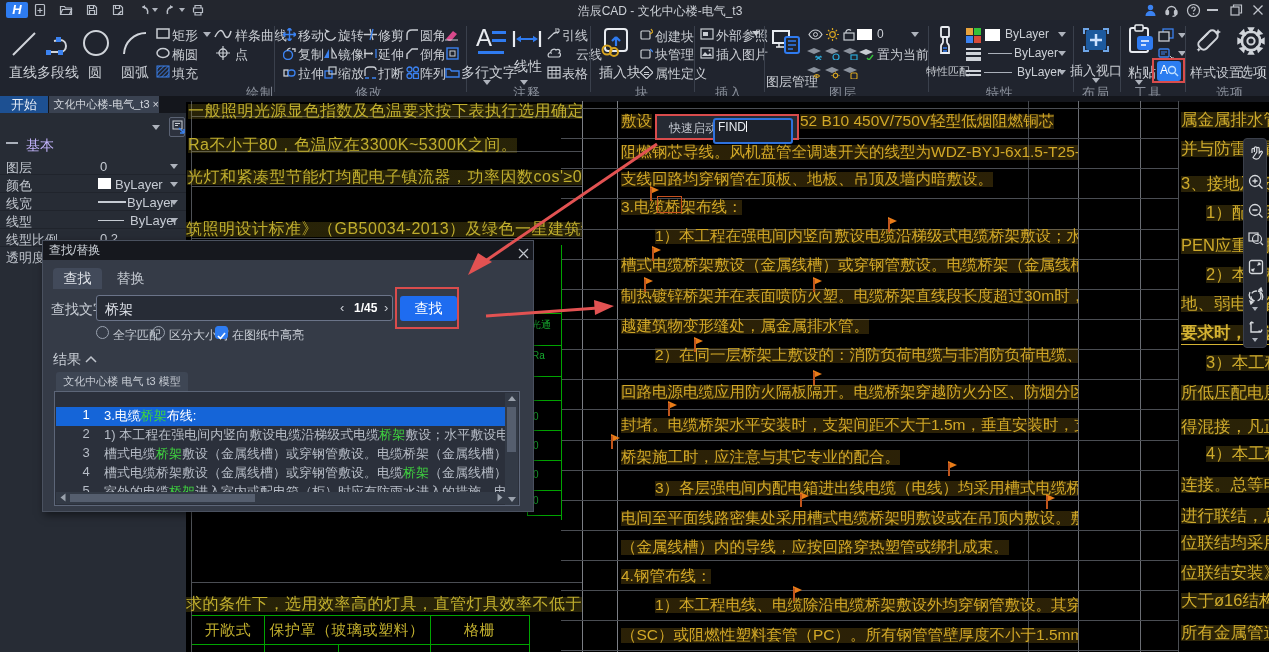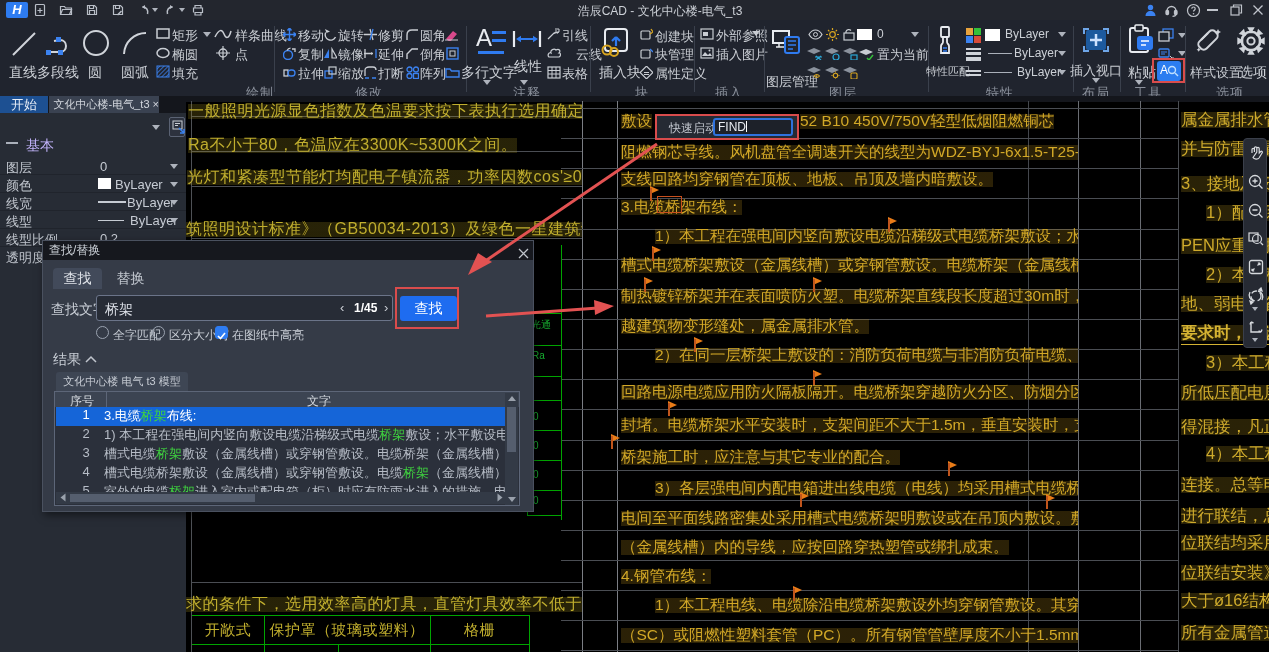--- a/index.html
+++ b/index.html
@@ -29,21 +29,21 @@
 .ct{position:absolute;font-size:15.5px;color:#d2a827;white-space:nowrap;background:linear-gradient(rgba(0,0,0,0) 15%,rgba(196,150,30,0.22) 15% 85%,rgba(0,0,0,0) 85%)}
 .lt{position:absolute;font-size:16px;color:#c0ae2e;white-space:nowrap;letter-spacing:0.5px;background:linear-gradient(rgba(0,0,0,0) 15%,rgba(180,158,35,0.22) 15% 85%,rgba(0,0,0,0) 85%)}
 .rt{position:absolute;font-size:16.5px;color:#cfab2c;white-space:nowrap;background:linear-gradient(rgba(0,0,0,0) 15%,rgba(190,155,32,0.22) 15% 85%,rgba(0,0,0,0) 85%)}
 .gt{position:absolute;font-size:10px;color:#18b432;white-space:nowrap}
 .nb{background:none !important}
 .flag{position:absolute;width:10px;height:15px}
 .flag:before{content:"";position:absolute;left:0;top:0;width:0;height:0;border-left:9px solid #e87c18;border-top:4px solid transparent;border-bottom:4px solid transparent}
 .flag:after{content:"";position:absolute;left:0;top:2px;width:2px;height:13px;background:#c0551c}
 
 #qbox{position:absolute;left:655px;top:114px;width:144px;height:26px;background:#252a33;border:2px solid #d94c4c}
-#qinput{position:absolute;left:56px;top:2px;width:80px;height:18px;background:#1d2129;border:2px solid #2f72dd;border-radius:3px;color:#e8ebf0;font-size:12px;line-height:14px;padding-left:3px}
+#qinput{position:absolute;left:56px;top:2px;width:80px;height:26px;background:#1d2129;border:2px solid #2f72dd;border-radius:3px;color:#e8ebf0;font-size:12px;line-height:14px;padding-left:3px}
 
 #dlg{position:absolute;left:42px;top:240px;width:492px;height:272px;background:#353b47;border:1px solid #4a515f;box-shadow:2px 3px 8px rgba(0,0,0,.5)}
 #dlgtitle{position:absolute;left:0;top:0;width:100%;height:19px;background:#16181e;color:#ccd1d8;font-size:12px;line-height:19px;padding-left:6px}
 .dtab{position:absolute;top:27px;height:21px;width:49px;text-align:center;font-size:14px;line-height:21px;color:#c3c8d0}
 #dinput{position:absolute;left:53px;top:54px;width:297px;height:26px;background:#272c36;border:1px solid #6b7489;border-radius:3px}
 #dbtn{position:absolute;left:357px;top:55px;width:57px;height:25px;background:#1e6cf0;border-radius:3px;color:#fff;font-size:14px;text-align:center;line-height:25px}
 #dredbox{position:absolute;left:352px;top:46px;width:64px;height:42px;border:2px solid #d94c4c}
 .chk{position:absolute;width:13px;height:13px;border:1px solid #9ba3b0;border-radius:7px}
 .chklb{position:absolute;font-size:12px;color:#c9ced6;white-space:nowrap}
 #rtab{position:absolute;left:13px;top:131px;width:132px;height:19px;background:#3e4654;border-radius:3px 3px 0 0;color:#c6cbd3;font-size:11px;text-align:center;line-height:19px}
@@ -682,25 +682,20 @@
 <div class="chk" style="left:172px;top:85px;background:#2e7cf2;border-color:#2e7cf2;border-radius:3px"><svg width="11" height="11" fill="none" stroke="#fff" stroke-width="1.6" style="margin:0 0 0 0">
             <path d="M2 6l2.5 2.5L9 3"></path>
           </svg></div>
         <div class="chklb" style="left:189px;top:86px">在图纸中高亮</div>
 <div class="a" style="left:10px;top:110px;font-size:14px;color:#c9ced6">结果</div>
 <svg class="a" style="left:42px;top:114px" width="12" height="8" fill="none" stroke="#c0c5cd" stroke-width="1.5">
           <path d="M1 7l5-5 5 5"></path>
         </svg>
 <div id="rtab">文化中心楼 电气 t3  模型</div>
 <div id="dtable">
-<div id="dthead">
-            <span style="position:absolute;left:15px;top:1px">序号</span>
-            <span style="position:absolute;left:51px;top:0;width:1px;height:15px;background:#5d6678"></span>
-            <span style="position:absolute;left:252px;top:1px">文字</span>
-          </div>
 <div class="trow" style="top:15px;background:#1565d8;color:#fff">
             <span class="tnum">1</span>
             <span class="ttxt">3.电缆<span class="grn">桥架</span>布线:</span>
           </div>
 <div class="trow" style="top:34px">
             <span class="tnum">2</span>
             <span class="ttxt">1) 本工程在强电间内竖向敷设电缆沿梯级式电缆<span class="grn">桥架</span>敷设；水平敷设电线、电缆沿</span>
           </div>
 <div class="trow" style="top:53px">
             <span class="tnum">3</span>

